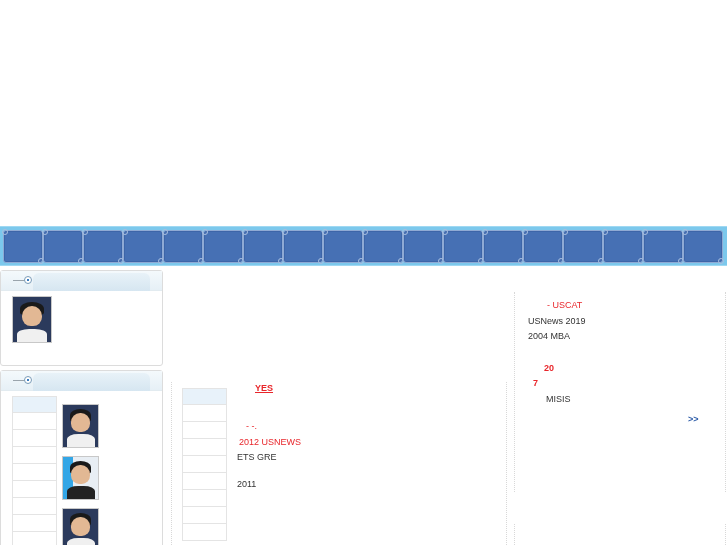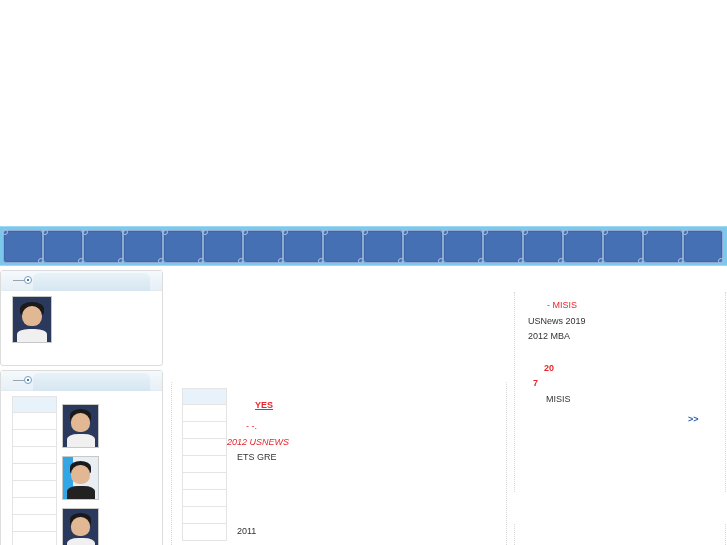--- a/index.html
+++ b/index.html
@@ -134,32 +134,32 @@
     <div class="c"></div>
     <div class="c"></div>
     <div class="c"></div>
     <div class="c"></div>
     <div class="c"></div>
     <div class="c"></div>
     <div class="c"></div>
     <div class="c"></div>
   </div>
 
-<div class="t red-b" style="left:255px; top:400px;text-decoration:underline;">YES</div>
+<div class="t red-b" style="left:255px; top:383px;text-decoration:underline;">YES</div>
 <div class="t red" style="left:246px; top:421px;">-   -.</div>
-<div class="t red" style="left:227px; top:437px;font-style:italic;">2012 USNEWS</div>
+<div class="t red" style="left:239px; top:437px;">2012 USNEWS</div>
 <div class="t dark" style="left:237px; top:452px;">ETS            GRE</div>
-<div class="t dark" style="left:237px; top:526px;">2011</div>
+<div class="t dark" style="left:237px; top:479px;">2011</div>
 
 <div class="vline" style="left:506px; top:382px; height:163px;"></div>
 
 <div class="vline" style="left:514px; top:292px; height:200px;"></div>
 <div class="vline" style="left:725px; top:292px; height:200px;"></div>
 <div class="vline" style="left:514px; top:524px; height:21px;"></div>
 <div class="vline" style="left:725px; top:524px; height:21px;"></div>
 
-<div class="t red" style="left:547px; top:300px;">-  MISIS</div>
+<div class="t red" style="left:547px; top:300px;">-  USCAT</div>
 <div class="t dark" style="left:528px; top:316px;">USNews 2019</div>
-<div class="t dark" style="left:528px; top:331px;">2012     MBA</div>
+<div class="t dark" style="left:528px; top:331px;">2004     MBA</div>
 <div class="t red-b" style="left:544px; top:363px;">20</div>
 <div class="t red-b" style="left:533px; top:378px;">7</div>
 <div class="t dark" style="left:546px; top:394px;">MISIS</div>
 <div class="t more" style="left:688px; top:414px;">&gt;&gt;</div>
 
 </body></html>

